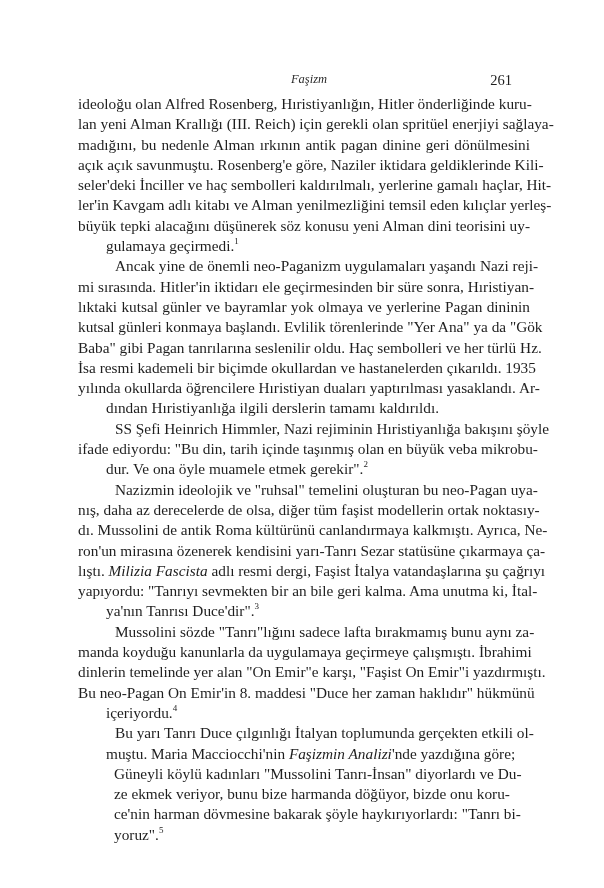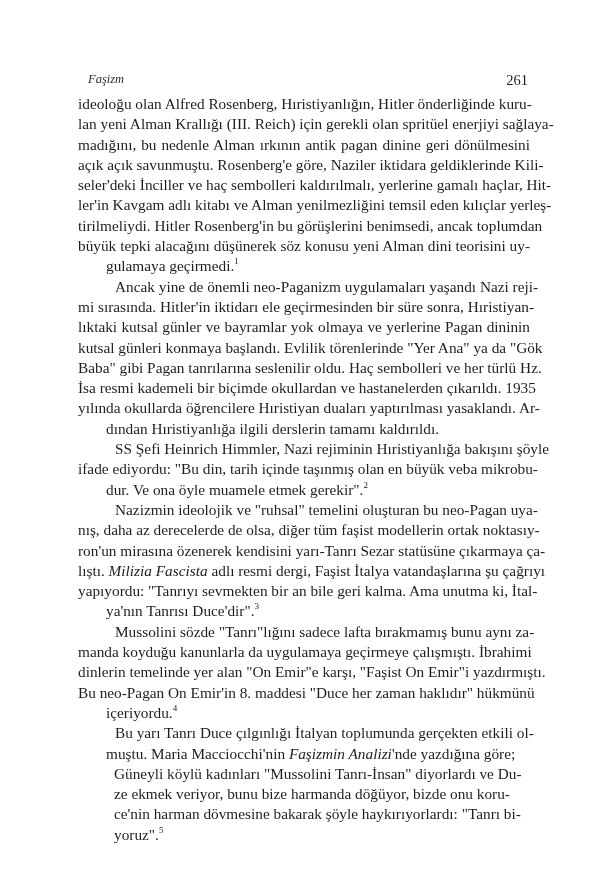--- a/index.html
+++ b/index.html
@@ -24,30 +24,30 @@
     .running-head {
       position: absolute;
       top: 72px;
       left: 78px;
       width: 452px;
       height: 20px;
     }
     .running-title {
       position: absolute;
       left: 0; right: 0;
-      text-align: left;
+      text-align: center;
       font-style: italic;
       font-size: 12.5px;
       color: #2a2a2a;
       font-family: "Liberation Serif", "DejaVu Serif", serif;
       padding-left: 10px;
     }
     .page-number {
       position: absolute;
-      right: 2px;
+      right: 18px;
       font-size: 14.5px;
       color: #1e1e1e;
       font-family: "Liberation Serif", "DejaVu Serif", serif;
     }
     .body {
       position: absolute;
       top: 94px;
       left: 78px;
       width: 452px;
       font-family: "Liberation Serif", "DejaVu Serif", serif;
@@ -93,21 +93,20 @@
 
   <div class="body">
 
     <div class="para">
       <span class="line">ideoloğu olan Alfred Rosenberg, Hıristiyanlığın, Hitler önderliğinde kuru-</span>
       <span class="line">lan yeni Alman Krallığı (III. Reich) için gerekli olan spritüel enerjiyi sağlaya-</span>
       <span class="line">madığını, bu nedenle Alman ırkının antik pagan dinine geri dönülmesini</span>
       <span class="line">açık açık savunmuştu. Rosenberg'e göre, Naziler iktidara geldiklerinde Kili-</span>
       <span class="line">seler'deki İnciller ve haç sembolleri kaldırılmalı, yerlerine gamalı haçlar, Hit-</span>
       <span class="line">ler'in Kavgam adlı kitabı ve Alman yenilmezliğini temsil eden kılıçlar yerleş-</span>
-      <span class="line">tirilmeliydi. Hitler Rosenberg'in bu görüşlerini benimsedi, ancak toplumdan</span>
       <span class="line">büyük tepki alacağını düşünerek söz konusu yeni Alman dini teorisini uy-</span>
       <span class="line last"><span>gulamaya geçirmedi.</span><sup>1</sup></span>
     </div>
 
     <div class="para">
       <span class="line indent">Ancak yine de önemli neo-Paganizm uygulamaları yaşandı Nazi reji-</span>
       <span class="line">mi sırasında. Hitler'in iktidarı ele geçirmesinden bir süre sonra, Hıristiyan-</span>
       <span class="line">lıktaki kutsal günler ve bayramlar yok olmaya ve yerlerine Pagan dininin</span>
       <span class="line">kutsal günleri konmaya başlandı. Evlilik törenlerinde "Yer Ana" ya da "Gök</span>
       <span class="line">Baba" gibi Pagan tanrılarına seslenilir oldu. Haç sembolleri ve her türlü Hz.</span>
@@ -118,20 +117,21 @@
 
     <div class="para">
       <span class="line indent">SS Şefi Heinrich Himmler, Nazi rejiminin Hıristiyanlığa bakışını şöyle</span>
       <span class="line">ifade ediyordu: "Bu din, tarih içinde taşınmış olan en büyük veba mikrobu-</span>
       <span class="line last"><span>dur. Ve ona öyle muamele etmek gerekir".</span><sup>2</sup></span>
     </div>
 
     <div class="para">
       <span class="line indent">Nazizmin ideolojik ve "ruhsal" temelini oluşturan bu neo-Pagan uya-</span>
       <span class="line">nış, daha az derecelerde de olsa, diğer tüm faşist modellerin ortak noktasıy-</span>
+      <span class="line">dı. Mussolini de antik Roma kültürünü canlandırmaya kalkmıştı. Ayrıca, Ne-</span>
       <span class="line">ron'un mirasına özenerek kendisini yarı-Tanrı Sezar statüsüne çıkarmaya ça-</span>
       <span class="line"><span>lıştı. </span><i>Milizia Fascista</i><span> adlı resmi dergi, Faşist İtalya vatandaşlarına şu çağrıyı</span></span>
       <span class="line">yapıyordu: "Tanrıyı sevmekten bir an bile geri kalma. Ama unutma ki, İtal-</span>
       <span class="line last"><span>ya'nın Tanrısı Duce'dir".</span><sup>3</sup></span>
     </div>
 
     <div class="para">
       <span class="line indent">Mussolini sözde "Tanrı"lığını sadece lafta bırakmamış bunu aynı za-</span>
       <span class="line">manda koyduğu kanunlarla da uygulamaya geçirmeye çalışmıştı. İbrahimi</span>
       <span class="line">dinlerin temelinde yer alan "On Emir"e karşı, "Faşist On Emir"i yazdırmıştı.</span>

